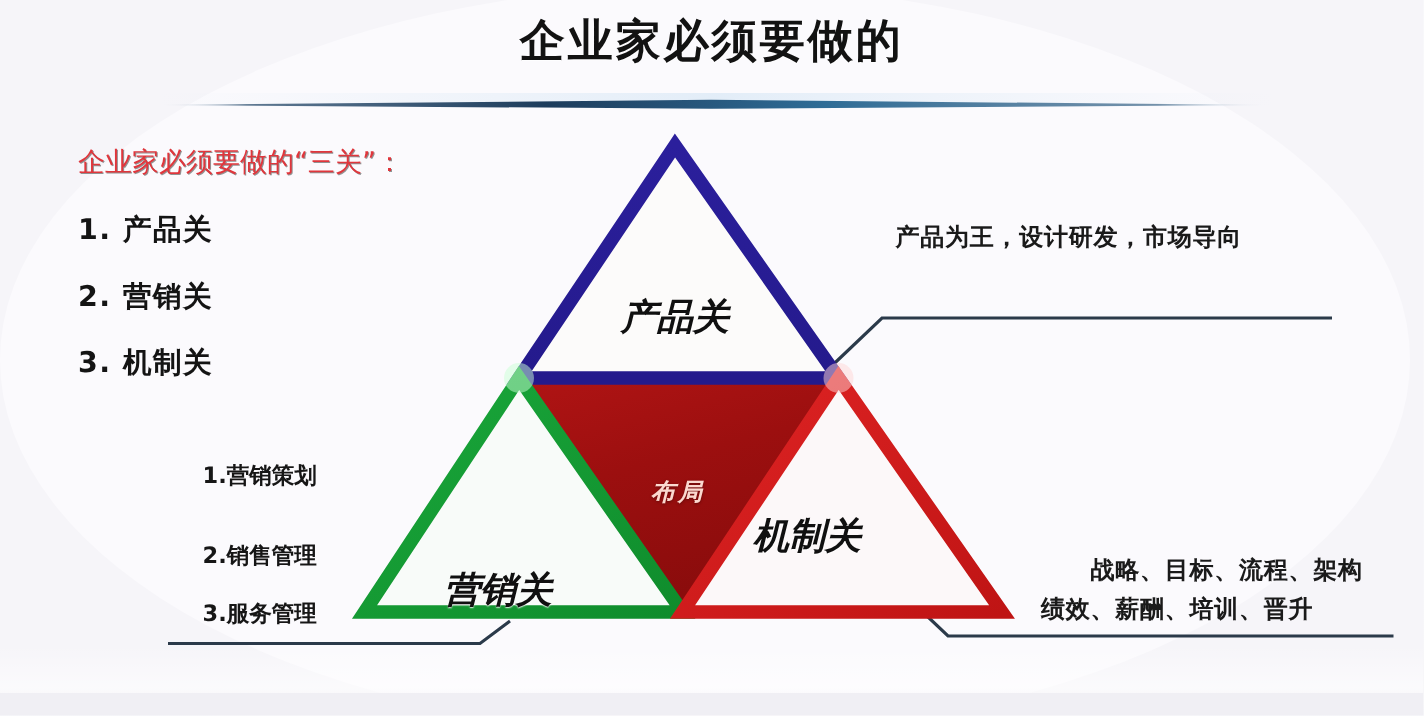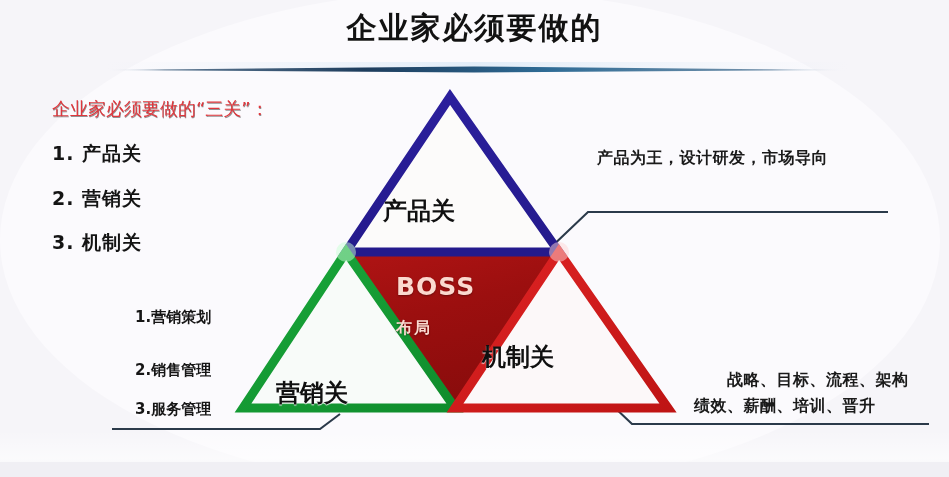--- a/index.html
+++ b/index.html
@@ -98,21 +98,22 @@
     letter-spacing: 0.5px;
   }
   #br-note-0 { top: 370px; margin-left: 33px; }
   #br-note-1 { top: 396px; }
 
   
   .tri-label {
     position: absolute;
     white-space: nowrap;
     font-weight: bold;
-    text-align: left;
+    text-align: center;
+    font-style: italic;
   }
   #label-product {
     left: 383px;
     top: 195px;
     width: 134px;
     font-size: 24px;
     color: #101010;
     text-shadow: 0 1px 1px rgba(255,255,255,0.9);
   }
   #label-marketing {
@@ -261,16 +262,15 @@
   <div class="txt bl-item" id="bl-item-2">3.服务管理</div>
 
   <div class="txt" id="right-top-note">产品为王，设计研发，市场导向</div>
 
   <div class="txt br-note" id="br-note-0">战略、目标、流程、架构</div>
   <div class="txt br-note" id="br-note-1">绩效、薪酬、培训、晋升</div>
 
   <div class="tri-label" id="label-product">产品关</div>
   <div class="tri-label" id="label-marketing">营销关</div>
   <div class="tri-label" id="label-mechanism">机制关</div>
-  <div class="tri-label" id="label-boss">BOSS</div>
   <div class="tri-label" id="label-boss-sub">布局</div>
 
 </div>
 
 </body></html>

